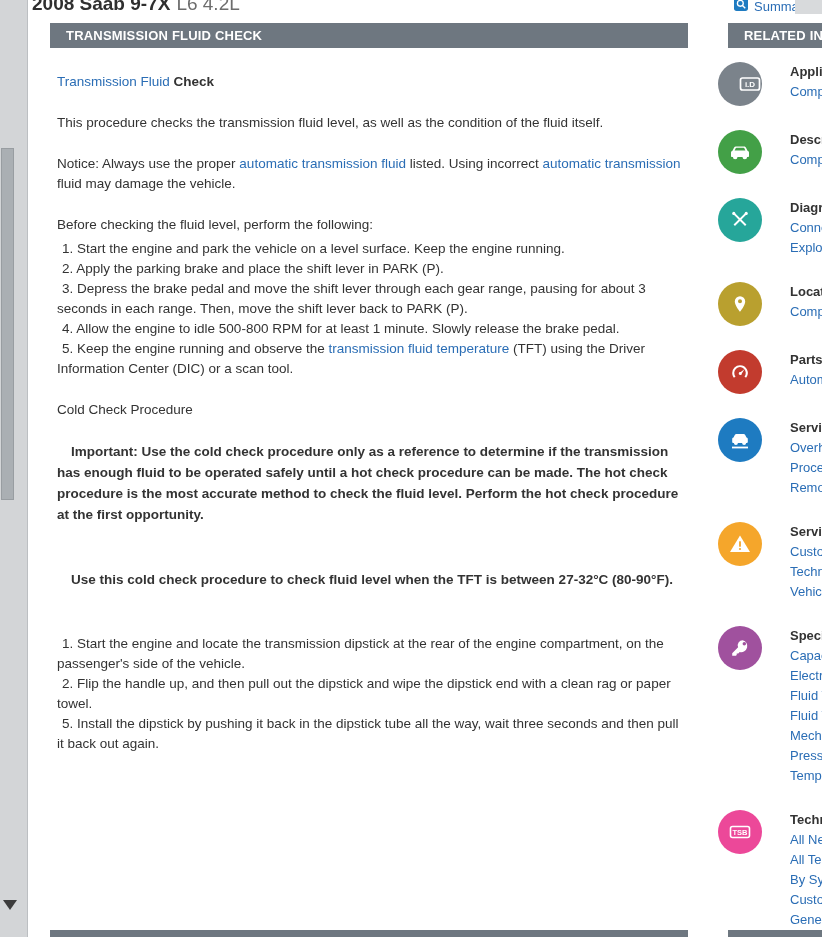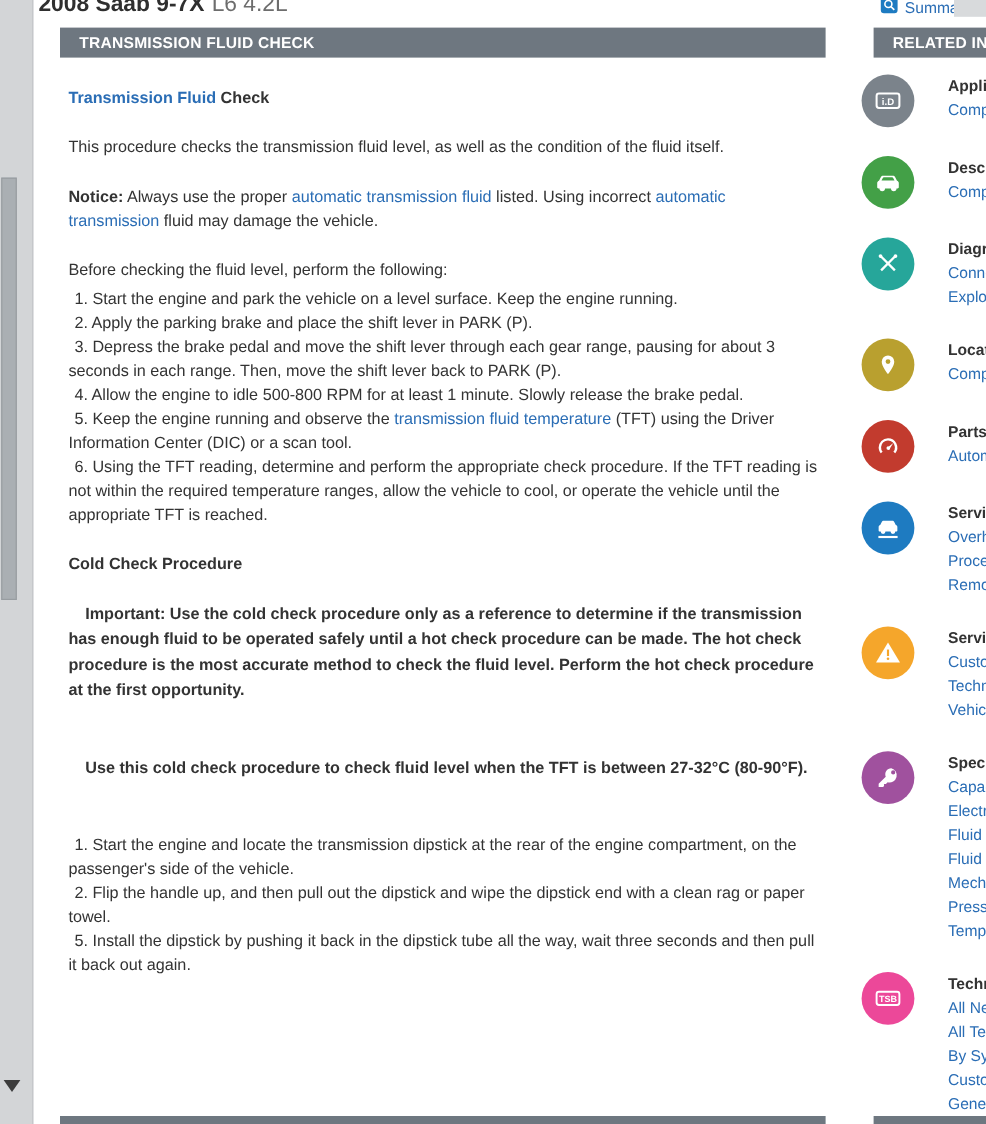--- a/index.html
+++ b/index.html
@@ -27,21 +27,21 @@
   .summary-btn .lbl { font-size:13px; color:#2a6db5; }
   .corner-scroll { position:absolute; right:0; top:0; width:27px; height:14px; background:#d8dadc; }
 
   .gray-bar { background:#6e7780; color:#fff; font-size:13px; font-weight:bold;
               padding:5px 16px; letter-spacing:.2px; white-space:nowrap; overflow:hidden; }
 
   .content { position:absolute; left:22px; top:23px; width:638px; }
   .article { padding:0 7px; color:#333; font-size:13.5px; line-height:20px; }
   .a-h { margin-top:24px; font-weight:bold; }
   .p  { margin-top:21px; }
-  .bold { font-weight:bold; }
+  .bold { font-weight:normal; }
   .link { color:#2a6db5; cursor:pointer; text-decoration:none; }
   .steps { margin-top:4px; }
   .step { text-indent:5px; }
   .imp { margin-top:21px; font-weight:bold; text-indent:14px; line-height:21px; }
   .mt-lg { margin-top:44px; }
 
   .next-bar-main { position:absolute; left:22px; top:930px; width:638px; height:10px; background:#6e7780; }
   .next-bar-side { position:absolute; left:700px; top:930px; width:130px; height:10px; background:#6e7780; }
 
   .sidebar { position:absolute; left:690px; top:23px; width:160px; }
@@ -99,21 +99,20 @@
       <div class="p">Before checking the fluid level, perform the following:</div>
 
       <div class="steps">
         <div class="step">1. Start the engine and park the vehicle on a level surface. Keep the engine running.</div>
         <div class="step">2. Apply the parking brake and place the shift lever in PARK (P).</div>
         <div class="step">3. Depress the brake pedal and move the shift lever through each gear range, pausing for about 3 seconds in each range. Then, move the shift lever back to PARK (P).</div>
         <div class="step">4. Allow the engine to idle 500-800 RPM for at least 1 minute. Slowly release the brake pedal.</div>
         <div class="step">
           <span>5. Keep the engine running and observe the </span><span class="link">transmission fluid temperature</span><span> (TFT) using the Driver Information Center (DIC) or a scan tool.</span>
         </div>
-        <div class="step">6. Using the TFT reading, determine and perform the appropriate check procedure. If the TFT reading is not within the required temperature ranges, allow the vehicle to cool, or operate the vehicle until the appropriate TFT is reached.</div>
       </div>
 
       <div class="p bold">Cold Check Procedure</div>
 
       <div class="imp">Important: Use the cold check procedure only as a reference to determine if the transmission has enough fluid to be operated safely until a hot check procedure can be made. The hot check procedure is the most accurate method to check the fluid level. Perform the hot check procedure at the first opportunity.</div>
 
       <div class="imp mt-lg">Use this cold check procedure to check fluid level when the TFT is between 27-32°C (80-90°F).</div>
 
       <div class="steps mt-lg">
         <div class="step">1. Start the engine and locate the transmission dipstick at the rear of the engine compartment, on the passenger's side of the vehicle.</div>
@@ -124,21 +123,21 @@
 
     </div>
   </div>
 
   <div class="sidebar">
     <div class="gray-bar">RELATED INFO</div>
 
     <div class="side-items">
 
       <div class="side-item">
-        <div class="circle" style="background-color: rgb(123, 131, 139);">
+        <div class="circle" style="background-color: rgb(123, 131, 139); justify-content: flex-end;">
           <svg width="24" height="24" viewBox="0 0 24 24">
               <rect x="2.5" y="6" width="19" height="12" rx="2" fill="none" stroke="#fff" stroke-width="1.7"></rect>
               <text x="12" y="15.3" fill="#fff" font-size="8" font-weight="bold" text-anchor="middle">i.D</text>
             </svg>
         </div>
         <div class="side-text">
           <div class="hd">Applic</div>
           <a class="lnk">Compo</a>
         </div>
       </div>

